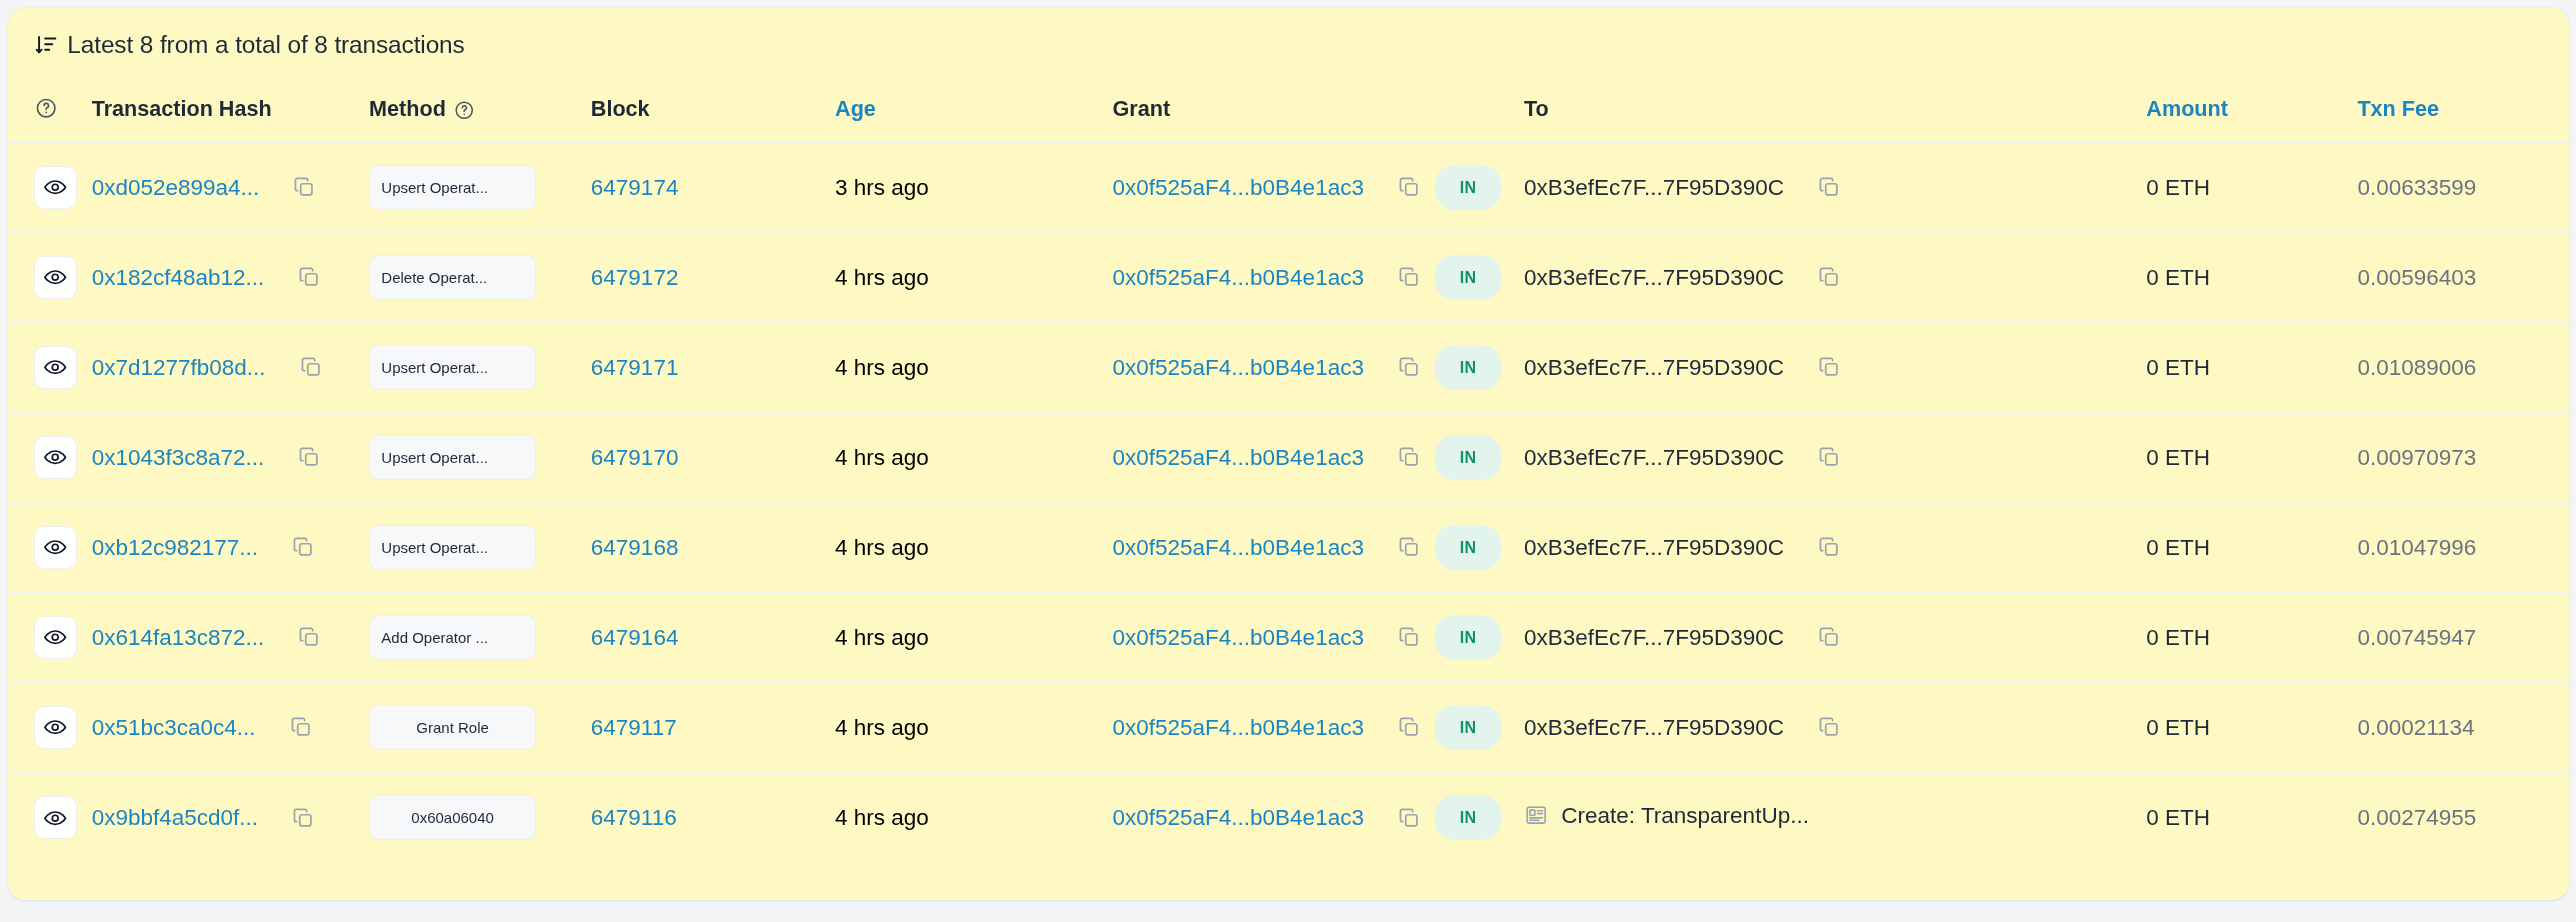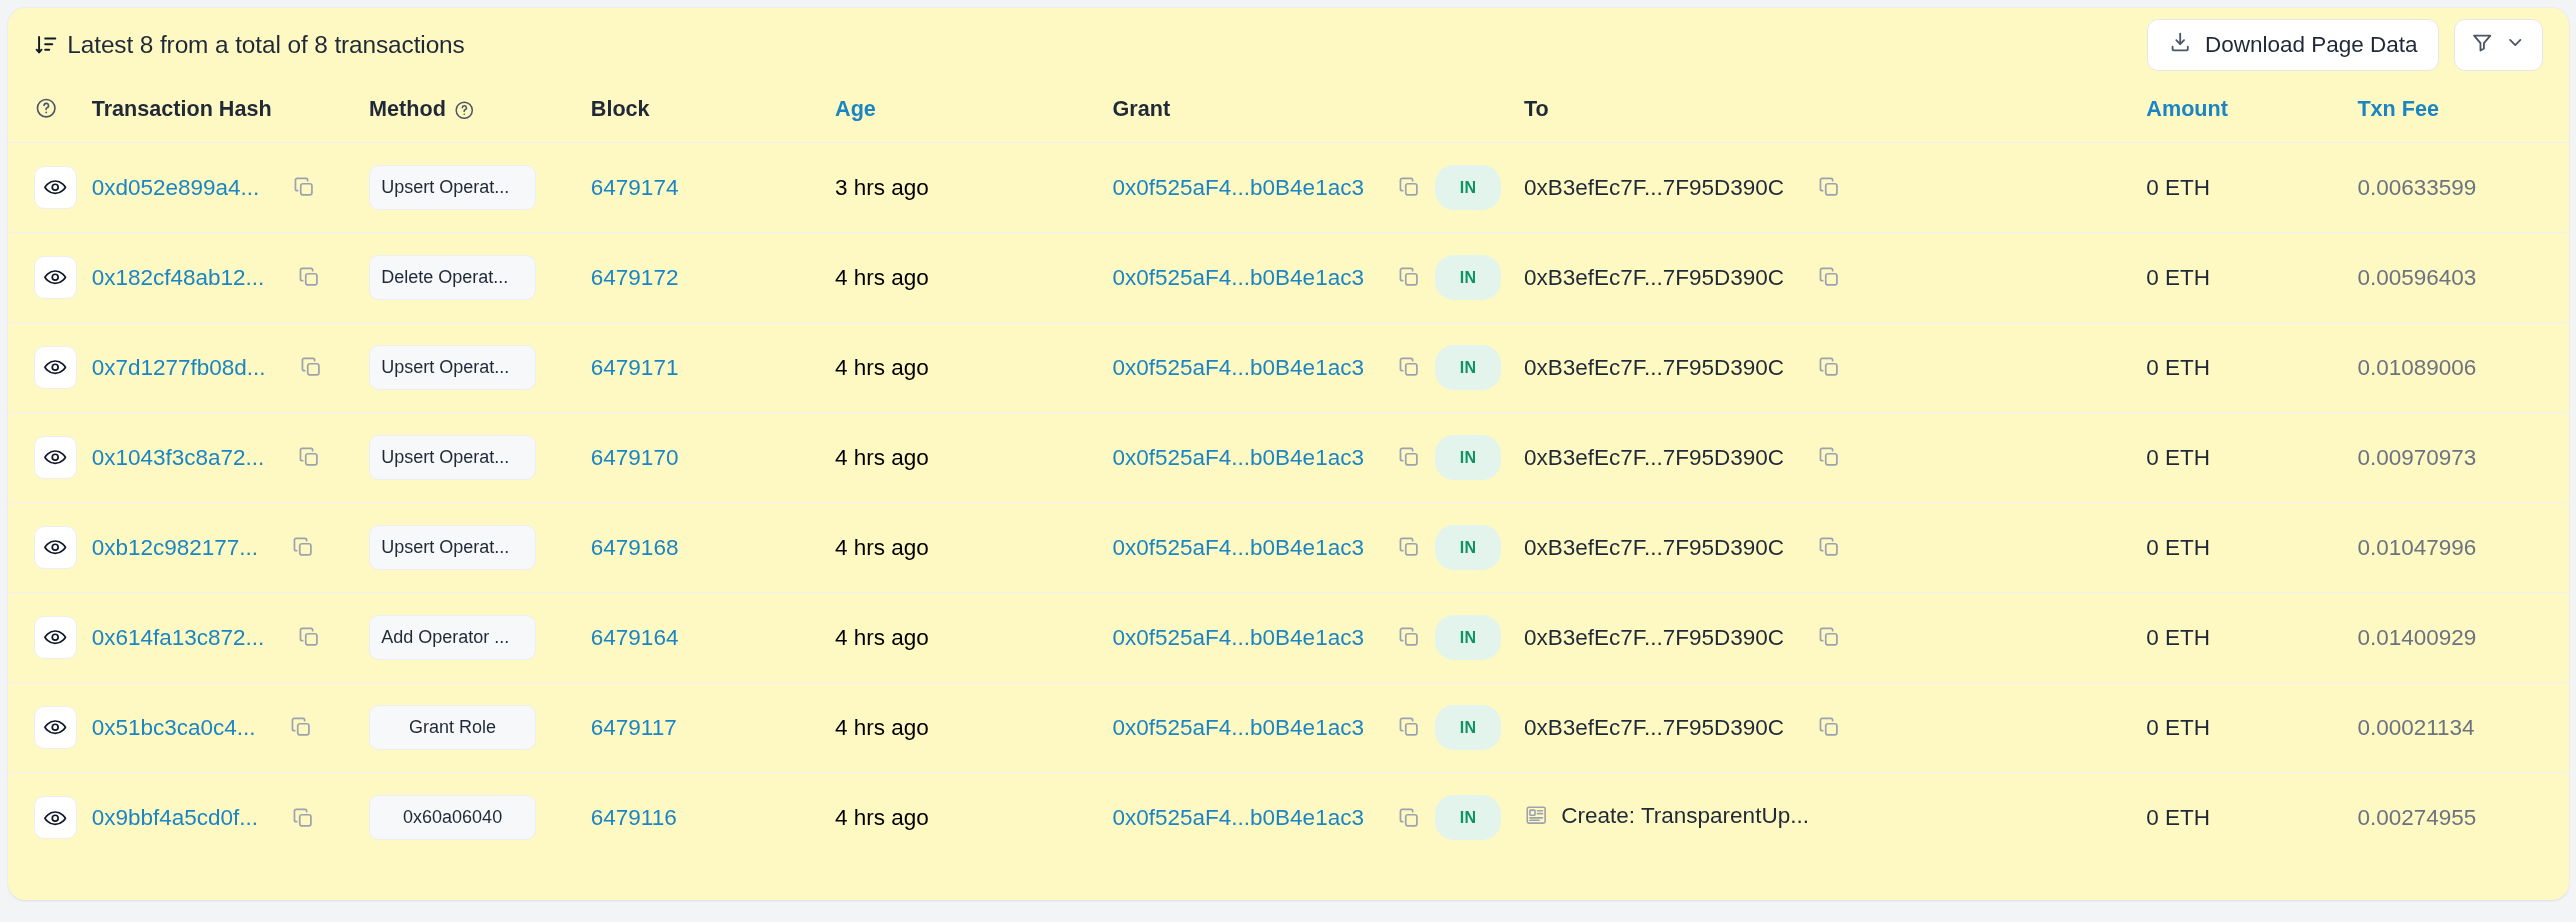--- a/index.html
+++ b/index.html
@@ -134,21 +134,21 @@
   .method-pill {
     display: inline-flex;
     align-items: center;
     justify-content: center;
     height: 45px;
     width: 167px;
     padding: 0 11.2px;
     border: 0.9px solid #eceef1;
     border-radius: 9.4px;
     background: #f7f8fa;
-    font-size: 18px;
+    font-size: 15px;
     color: #1f2937;
     overflow: hidden;
     text-overflow: ellipsis;
     cursor: default;
   }
   .method-pill.left { justify-content: flex-start; }
 
   .inout-badge {
     display: inline-flex;
     align-items: center;
@@ -183,47 +183,20 @@
           <path d="M5 4v15"></path>
             <path d="M2.6 16.4 5 19l2.4-2.6"></path>
           <path d="M11 5.5h10"></path>
             <path d="M11 11h7"></path>
             <path d="M11 16.5h4"></path>
         </svg>
       </span>
       <span>Latest 8 from a total of 8 transactions</span>
     </div>
 
-    <div class="topbar-actions">
-
-      <button class="btn">
-        <span>
-          <svg width="24.4" height="24.4" viewBox="0 0 24 24" fill="none" stroke="#4b5563" stroke-width="1.8" stroke-linecap="round" stroke-linejoin="round">
-            <path d="M12 3.5v10"></path>
-              <path d="M8.2 10l3.8 3.8 3.8-3.8"></path>
-            <path d="M4.5 16.5v2.2a1.3 1.3 0 0 0 1.3 1.3h12.4a1.3 1.3 0 0 0 1.3-1.3v-2.2"></path>
-          </svg>
-        </span>
-        <span>Download Page Data</span>
-      </button>
-
-      <button class="btn btn-icon-only">
-        <span>
-          <svg width="24.4" height="24.4" viewBox="0 0 24 24" fill="none" stroke="#4b5563" stroke-width="1.8" stroke-linecap="round" stroke-linejoin="round">
-            <path d="M4 5.5h16l-6.3 7.4v5.3l-3.4 2v-7.3z"></path>
-          </svg>
-        </span>
-        <span>
-          <svg width="22.5" height="22.5" viewBox="0 0 24 24" fill="none" stroke="#4b5563" stroke-width="1.9" stroke-linecap="round" stroke-linejoin="round">
-            <path d="M6.5 9.5 12 15l5.5-5.5"></path>
-          </svg>
-        </span>
-      </button>
-
-    </div>
   </div>
 
   <table>
     <thead>
       <tr>
         <th class="c-eye">
           <span class="th-inner">
             <span>
               <svg class="help-icon" width="24.4" height="24.4" viewBox="0 0 24 24" fill="none" stroke="#4b5563" stroke-width="1.6">
                 <circle cx="12" cy="12" r="8.6"></circle>
@@ -579,21 +552,21 @@
               <span class="addr-dark">0xB3efEc7F...7F95D390C</span>
               <span class="copy-btn">
                 <svg width="24.4" height="24.4" viewBox="0 0 24 24" fill="none" stroke="#9ca3af" stroke-width="1.7" stroke-linecap="round" stroke-linejoin="round">
                   <rect x="8.6" y="8.6" width="11" height="11" rx="2.1"></rect>
                   <path d="M5.6 15.4H5.1A1.7 1.7 0 0 1 3.4 13.7V5.1a1.7 1.7 0 0 1 1.7-1.7h8.6A1.7 1.7 0 0 1 15.4 5.1v.5"></path>
                 </svg>
               </span>
             </div>
           </td>
           <td class="c-amount"><span class="amount">0 ETH</span></td>
-          <td class="c-fee"><span class="fee">0.01400929</span></td>
+          <td class="c-fee"><span class="fee">0.00745947</span></td>
         </tr>
         <tr>
           <td class="c-eye">
             <span class="eye-btn">
               <svg width="24.4" height="24.4" viewBox="0 0 24 24" fill="none" stroke="#111827" stroke-width="1.7" stroke-linecap="round" stroke-linejoin="round">
                 <path d="M1.9 12S5.4 5.9 12 5.9 22.1 12 22.1 12 18.6 18.1 12 18.1 1.9 12 1.9 12z"></path>
                 <circle cx="12" cy="12" r="2.9"></circle>
               </svg>
             </span>
           </td>

